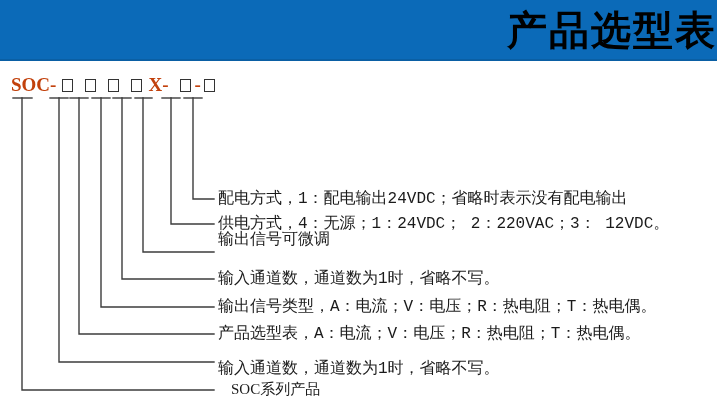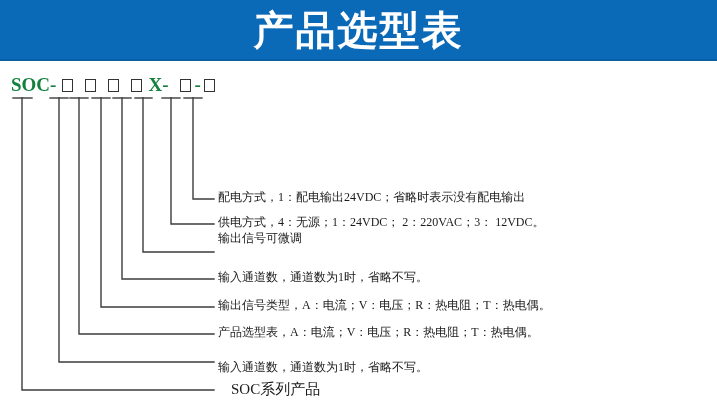--- a/index.html
+++ b/index.html
@@ -26,38 +26,38 @@
     border-bottom: 2px solid #0a5fa4;
     box-sizing: border-box;
   }
   .banner-title {
     position: absolute;
     left: 0;
     top: 0;
     width: 717px;
     height: 61px;
     line-height: 60px;
-    text-align: center;
-    color: #ffffff;
+    text-align: right;
+    color: #000000;
     font-family: "DejaVu Serif", "Liberation Serif", serif;
     font-size: 40px;
     font-weight: bold;
     letter-spacing: 2px;
     white-space: nowrap;
   }
 
   
   .model-code {
     position: absolute;
     left: 11px;
     top: 74px;
     font-family: "Liberation Serif", "DejaVu Serif", serif;
     font-size: 19px;
     font-weight: bold;
-    color: #15803d;
+    color: #c2410c;
     white-space: nowrap;
     letter-spacing: 0px;
   }
   .model-code .seg {
     display: inline-block;
   }
   .model-code .box {
     display: inline-block;
     width: 11px;
     height: 13px;
@@ -75,22 +75,22 @@
     top: 0;
     width: 717px;
     height: 417px;
     pointer-events: none;
   }
 
   
   .desc {
     position: absolute;
     left: 218px;
-    font-family: Liberation Serif, serif;
-    font-size: 12px;
+    font-family: Liberation Mono, monospace;
+    font-size: 16px;
     color: #1a1a1a;
     white-space: nowrap;
     line-height: 1;
   }
   .desc.latin {
     font-family: "Liberation Serif", "DejaVu Serif", serif;
     font-size: 15px;
   }
 </style>
 </head>

